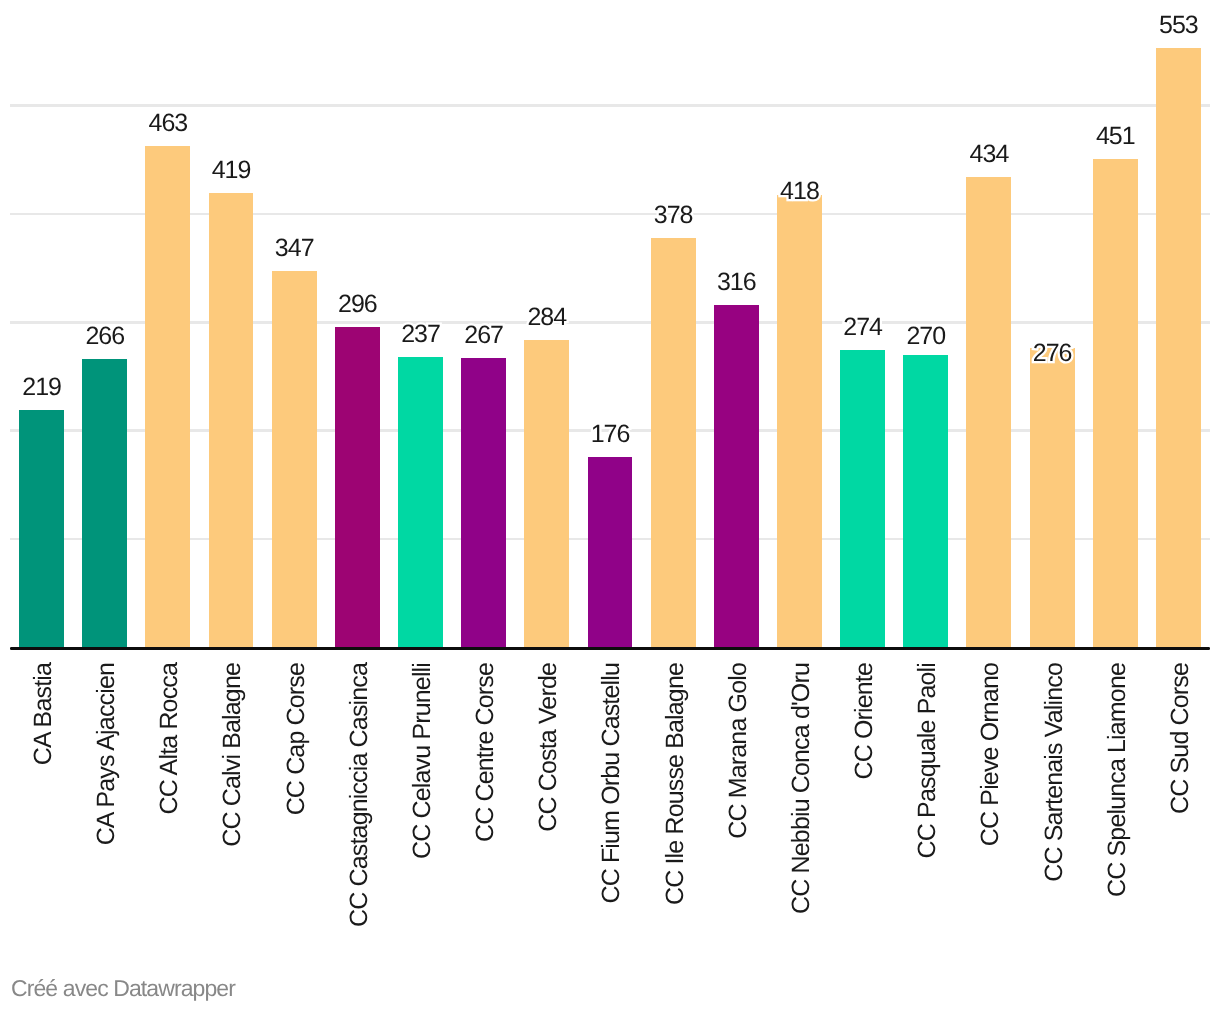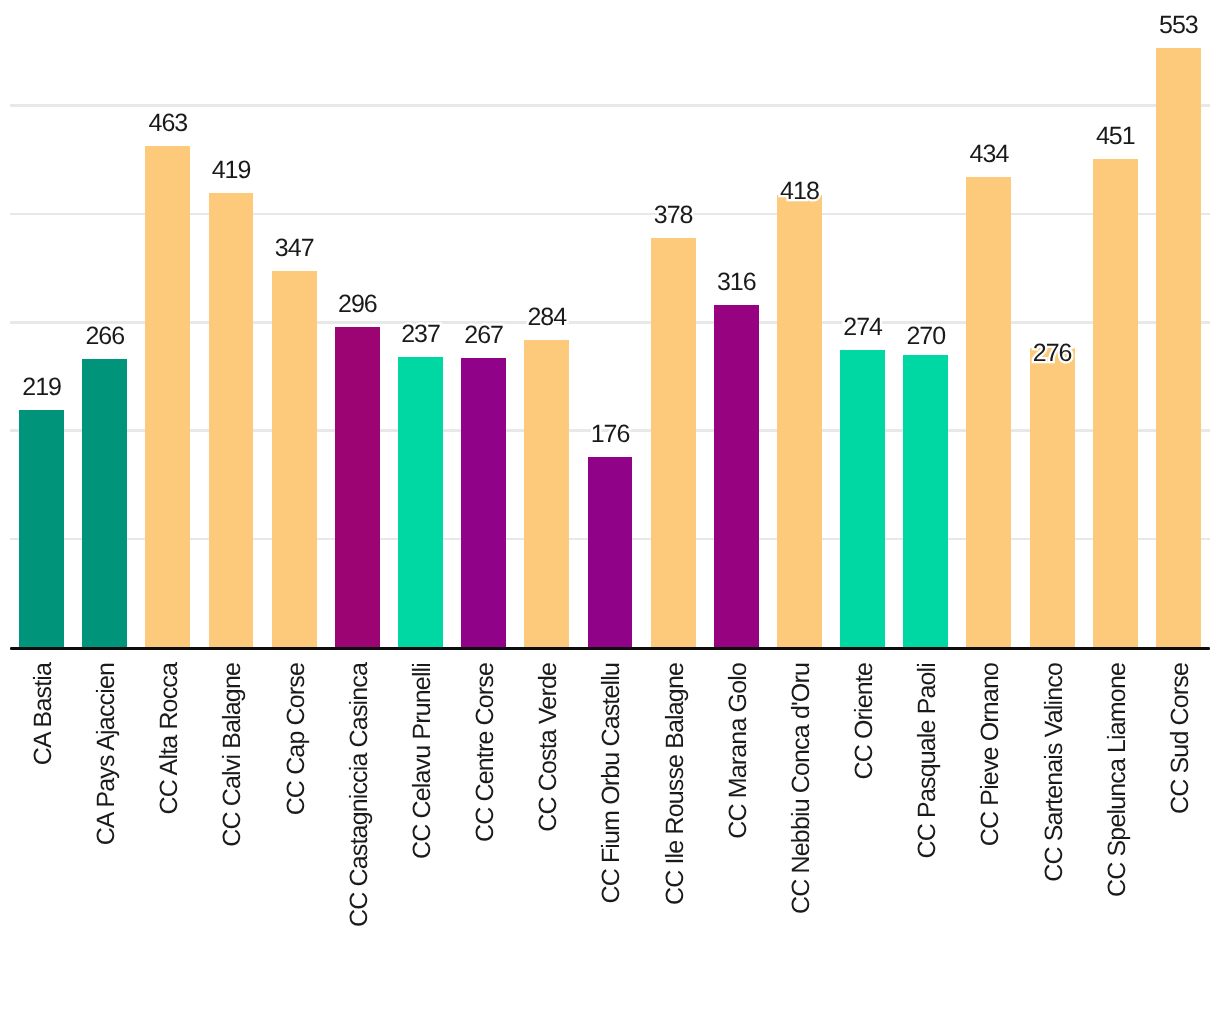--- a/index.html
+++ b/index.html
@@ -115,13 +115,14 @@
       <div class="category-label" style="left: 725.716px; top: 663.2px;">CC Marana Golo</div>
       <div class="category-label" style="left: 788.874px; top: 663.2px;">CC Nebbiu Conca d'Oru</div>
       <div class="category-label" style="left: 852.032px; top: 663.2px;">CC Oriente</div>
       <div class="category-label" style="left: 915.189px; top: 663.2px;">CC Pasquale Paoli</div>
       <div class="category-label" style="left: 978.347px; top: 663.2px;">CC Pieve Ornano</div>
       <div class="category-label" style="left: 1041.51px; top: 663.2px;">CC Sartenais Valinco</div>
       <div class="category-label" style="left: 1104.66px; top: 663.2px;">CC Spelunca Liamone</div>
       <div class="category-label" style="left: 1167.82px; top: 663.2px;">CC Sud Corse</div>
     </div>
 
+  <div class="chart-credit">Créé avec Datawrapper</div>
 </div>
 
 </body></html>

